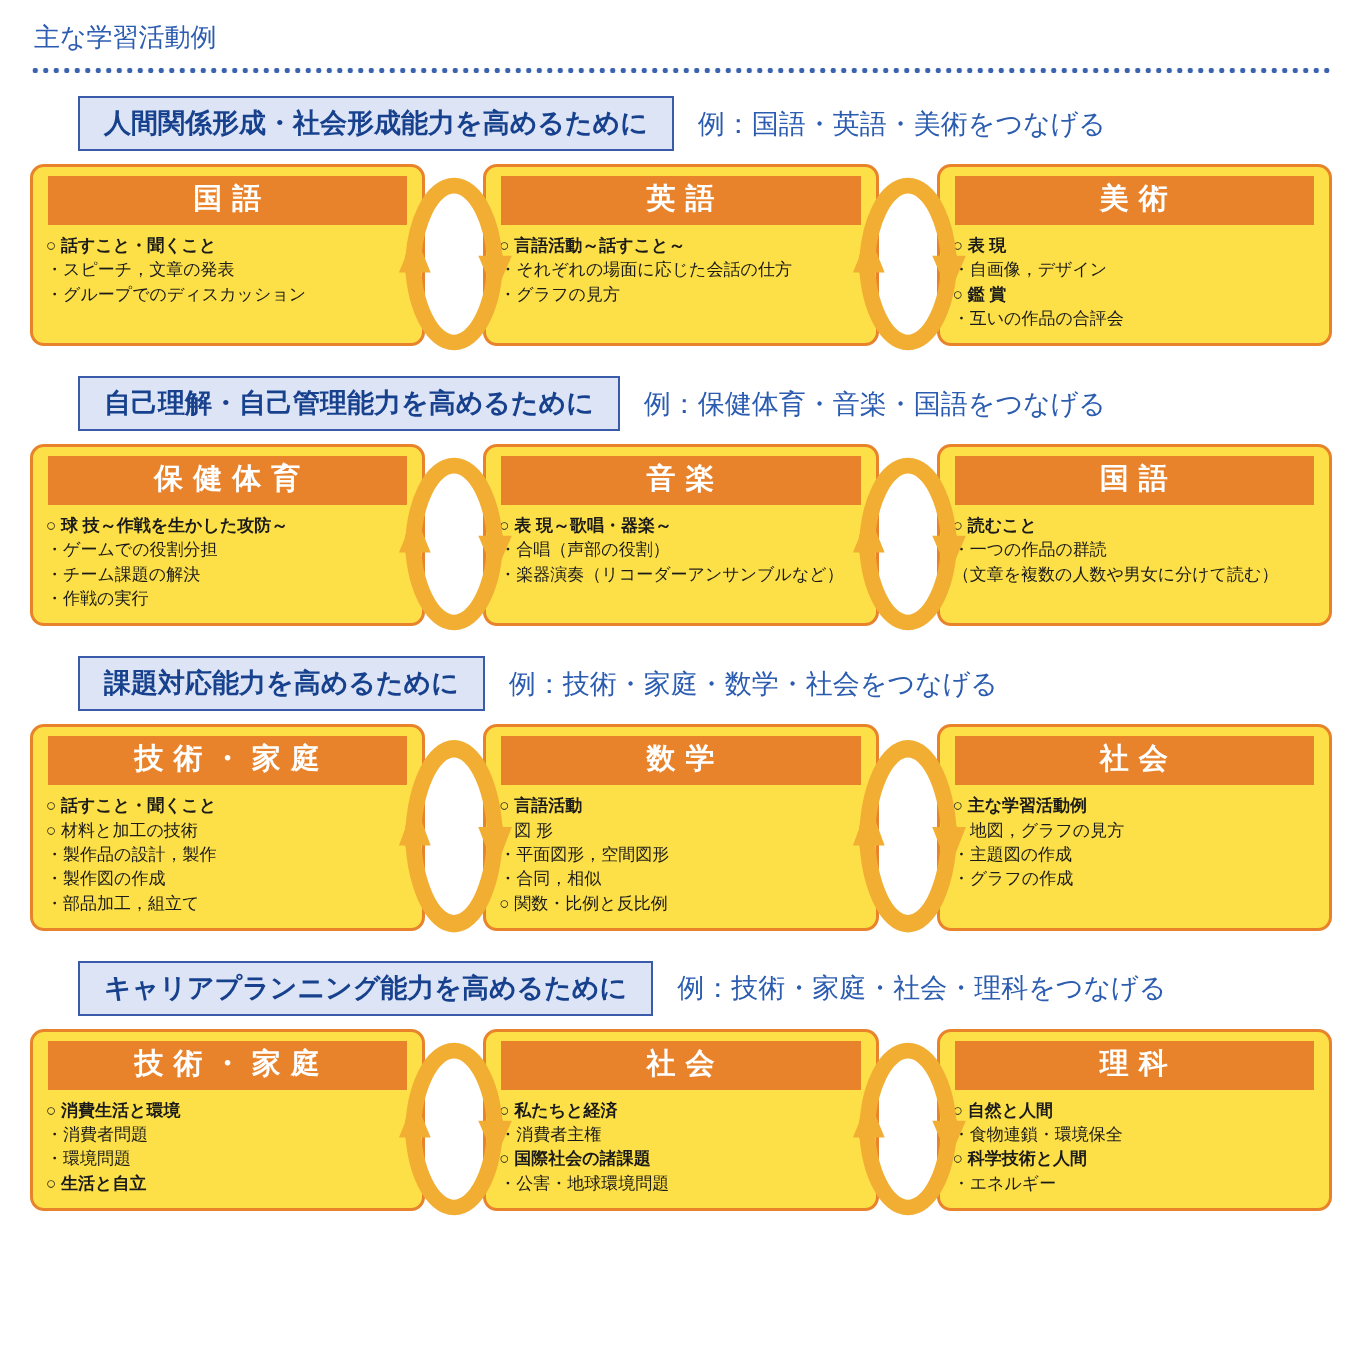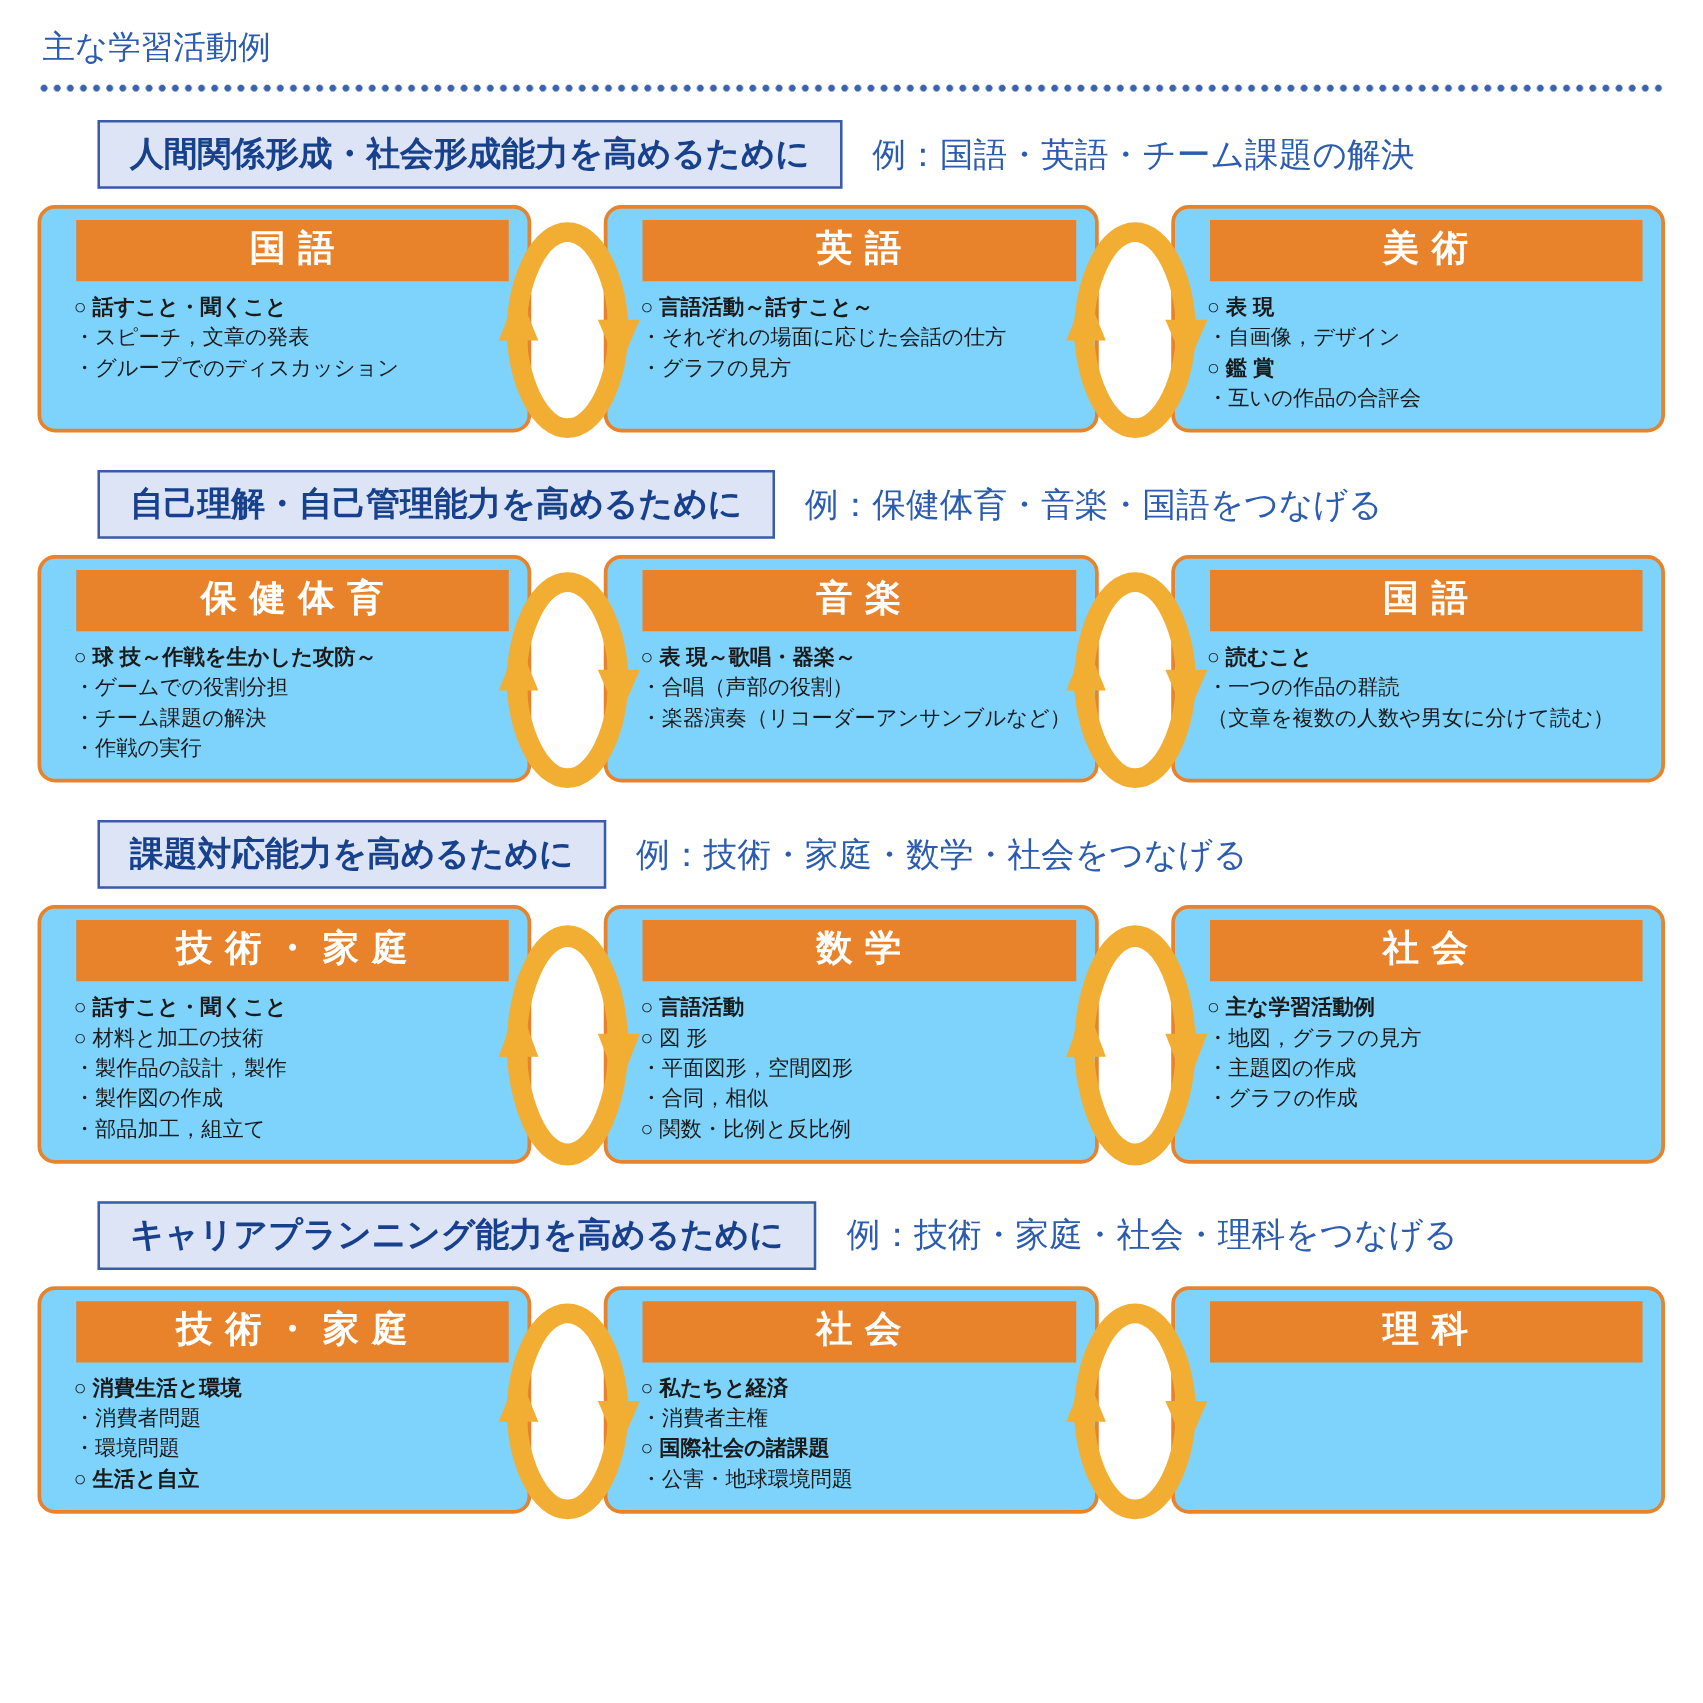--- a/index.html
+++ b/index.html
@@ -36,23 +36,23 @@
     color:var(--navy);font-weight:700;font-size:27px;
     padding:7px 24px 8px 24px;white-space:nowrap;
   }
   .sec-example{color:var(--accent-blue);font-size:27px;white-space:nowrap;}
   .cards-row{
     position:relative;display:flex;gap:58px;align-items:stretch;
     margin:0 0 30px 0;
   }
   .sec:last-child .cards-row{margin-bottom:0;}
   .card{
-    flex:1 1 0;background:#7dd3fc;
+    flex:1 1 0;background:#fde047;
     border:3.5px solid var(--orange);border-radius:14px;
-    padding:9px 13px 12px 26px;position:relative;z-index:1;
+    padding:9px 13px 12px 13px;position:relative;z-index:1;
   }
   .card-title{
     background:var(--orange);color:#ffffff;font-weight:700;
     font-size:29px;text-align:center;padding:3px 0 6px 0;
     margin:0 2px 9px 2px;letter-spacing:1px;
   }
   .card-body{font-size:17px;line-height:1.43;}
   .line{padding-left:1.05em;text-indent:-1.05em;}
   .line.bold{font-weight:700;}
   .cycle-arrow{
@@ -79,21 +79,21 @@
 </svg>
 
 <div class="page">
 
   <div class="page-title">主な学習活動例</div>
   <div class="dotted-rule"></div>
 
   <section class="sec">
     <div class="sec-head">
       <div class="sec-badge">人間関係形成・社会形成能力を高めるために</div>
-      <div class="sec-example">例：国語・英語・チーム課題の解決</div>
+      <div class="sec-example">例：国語・英語・美術をつなげる</div>
     </div>
     <div class="cards-row">
       <div class="card">
         <div class="card-title">国 語</div>
         <div class="card-body">
           <div class="line bold">○ 話すこと・聞くこと</div>
           <div class="line">・スピーチ，文章の発表</div>
           <div class="line">・グループでのディスカッション</div>
         </div>
       </div>
@@ -238,20 +238,26 @@
         <div class="card-title">社 会</div>
         <div class="card-body">
           <div class="line bold">○ 私たちと経済</div>
           <div class="line">・消費者主権</div>
           <div class="line bold">○ 国際社会の諸課題</div>
           <div class="line">・公害・地球環境問題</div>
         </div>
       </div>
       <div class="card">
         <div class="card-title">理 科</div>
+        <div class="card-body">
+          <div class="line bold">○ 自然と人間</div>
+          <div class="line">・食物連鎖・環境保全</div>
+          <div class="line bold">○ 科学技術と人間</div>
+          <div class="line">・エネルギー</div>
+        </div>
       </div>
       <div class="cycle-arrow pos-1">
           <svg viewBox="0 0 120 230" preserveAspectRatio="none">
             <use href="#cycle-sym"></use>
           </svg>
         </div>
       <div class="cycle-arrow pos-2">
           <svg viewBox="0 0 120 230" preserveAspectRatio="none">
             <use href="#cycle-sym"></use>
           </svg>

